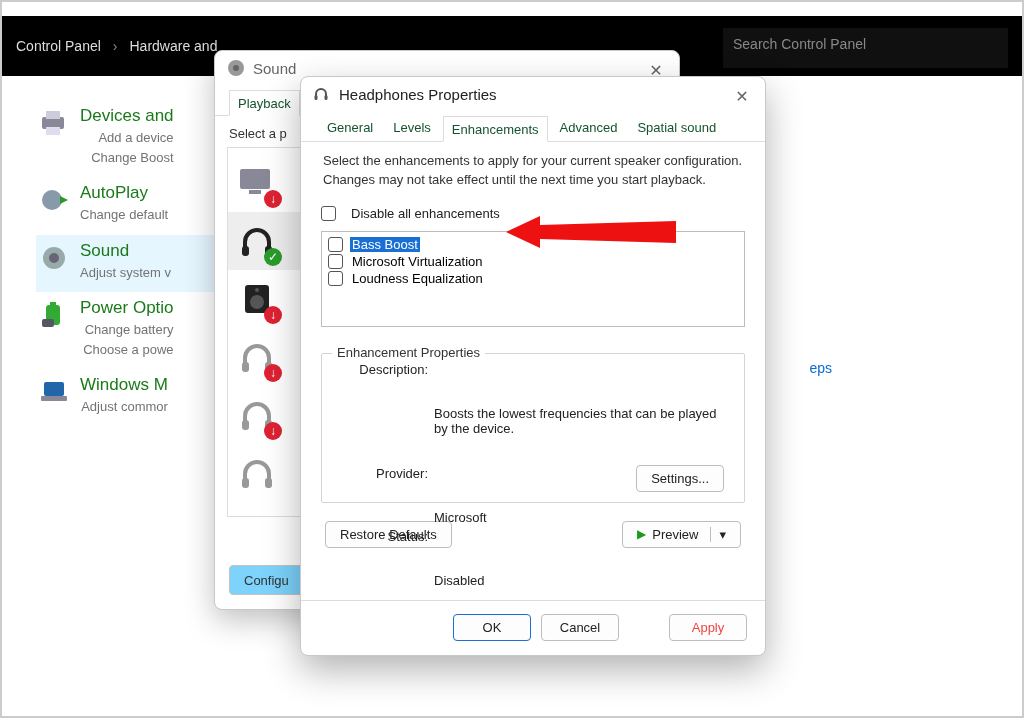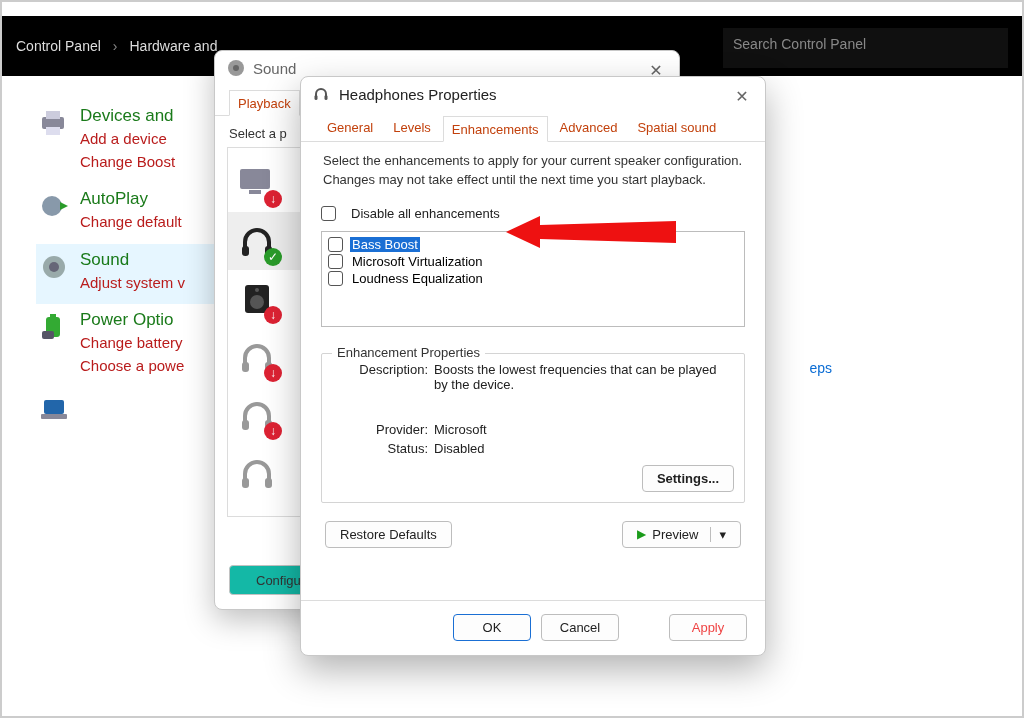--- a/index.html
+++ b/index.html
@@ -23,57 +23,57 @@
   }
   
   .left-panel {
     position: absolute; top: 98px; left: 34px; width: 270px;
     font-size: 14px;
   }
   .cp-item { display: flex; align-items: flex-start; padding: 6px 2px 10px 2px; }
   .cp-item.sel { background: #e6f6ff; }
   .cp-icon { width: 34px; height: 34px; margin-right: 8px; flex: 0 0 34px; display:flex; align-items:center; justify-content:center; }
   .cp-title { color: #1a7a1a; font-size: 17px; margin-bottom: 2px; }
-  .cp-link { color: #b91c1c; font-size: 15px; display: block; line-height: 1.5; }
+  .cp-link { color: #737373; font-size: 13px; display: block; line-height: 1.5; text-align: right; }
   
   .side-link { position: absolute; top: 358px; right: 190px; color: #0a6cd4; font-size: 14px; }
   
   .dlg-sound {
     position: absolute; top: 48px; left: 212px; width: 466px; height: 560px;
     background: #fff; border: 1px solid #c8c8c8; border-radius: 8px;
     box-shadow: 0 10px 30px rgba(0,0,0,0.25);
   }
   .dlg-title { display: flex; align-items: center; padding: 8px 12px; }
   .dlg-title .ico { width: 18px; height: 18px; margin-right: 8px; }
   .dlg-title .txt { color: #666; font-size: 15px; }
   .dlg-close {
     position: absolute; right: 6px; top: 6px; width: 34px; height: 26px;
     display: flex; align-items: center; justify-content: center;
     color: #666; font-size: 16px; border-radius: 4px;
   }
   .dlg-tabs {
     display: flex; gap: 4px; padding: 4px 10px 0 14px;
     border-bottom: 1px solid #dcdcdc; font-size: 13px;
   }
-  .dlg-tab { padding: 5px 8px 4px; color: #c2410c; }
+  .dlg-tab { padding: 5px 8px 4px; color: #14532d; }
   .dlg-tab.sel { border: 1px solid #dcdcdc; border-bottom-color: #fff; background: #fff; position: relative; top: 1px; }
   .sound-label { padding: 10px 12px 4px 14px; font-size: 13px; color: #333; }
   .device-list {
     margin: 2px 12px; border: 1px solid #dcdcdc; height: 370px; background: #fff;
     padding: 6px 0;
   }
   .device-row { display: flex; align-items: center; height: 58px; padding: 4px 6px; }
   .device-row.sel { background: #eeeeee; }
   .device-icon { width: 46px; height: 46px; display:flex; align-items:center; justify-content:center; position:relative; }
   .badge { position:absolute; bottom:-2px; right:-2px; width:18px; height:18px; border-radius:50%; display:flex; align-items:center; justify-content:center; font-size:12px; color:#fff; }
   .badge.down { background:#d23; }
   .badge.ok { background:#2a9b2a; }
   .configure {
-    position: absolute; left: 14px; bottom: 14px; height: 30px; padding: 4px 26px;
-    border: 1px solid #c2c2c2; border-radius: 4px; background: #14b8a6; font-size: 13px; color:#333;
+    position: absolute; left: 14px; bottom: 14px; height: 30px; padding: 4px 14px;
+    border: 1px solid #c2c2c2; border-radius: 4px; background: #7dd3fc; font-size: 13px; color:#333;
   }
   
   .dlg-hp {
     position: absolute; top: 74px; left: 298px; width: 466px; height: 580px;
     background: #fff; border: 1px solid #c8c8c8; border-radius: 8px;
     box-shadow: 0 14px 36px rgba(0,0,0,0.30);
   }
   .hp-body { padding: 0 20px; }
   .hp-help { font-size: 13px; color: #333; padding: 10px 2px 14px 2px; line-height: 1.45; }
   .chk-row { display: flex; align-items: center; gap: 15px; font-size: 13px; color: #222; padding: 2px 0 10px 0;}
@@ -85,28 +85,28 @@
   .enh-item .lbl { padding: 0 2px; }
   .enh-item.sel .lbl { background: #1a6fd4; color: #fff; }
   .groupbox {
     border: 1px solid #d4d4d4; border-radius: 2px; margin-top: 26px; padding: 4px 12px 12px 12px; position: relative;
   }
   .groupbox .legend {
     position: absolute; top: -9px; left: 10px; background: #fff; padding: 0 5px; font-size: 13px; color: #333;
   }
   .kv { display: flex; font-size: 13px; color: #222; margin: 4px 0; }
   .kv .k { width: 100px; text-align: right; padding-right: 6px; }
-  .kv .v { flex: 1; }
+  .kv .v { flex: 1; margin-top: 44px; }
   .btn {
     border: 1px solid #bdbdbd; border-radius: 4px; background: #fdfdfd;
     font-size: 13px; padding: 5px 14px; color: #222;
   }
   .btn.primary { border-color: #1a6fd4; }
   .btn.disabled { color: #ef4444; margin-left: 40px; }
-  .row-settings { position: absolute; right: 10px; bottom: 10px; font-weight: bold; }
+  .row-settings { position: absolute; right: 20px; bottom: 10px; }
   .row-btm {
     display: flex; justify-content: space-between; padding: 18px 4px 4px; align-items:center;
   }
   .preview-btn { display: flex; align-items: center; gap: 6px; }
   .preview-btn .tri { color: #1a9b1a; font-size: 12px; }
   .preview-btn .dd { border-left: 1px solid #bdbdbd; padding-left: 8px; margin-left: 6px; }
   .dlg-buttons {
     position: absolute; bottom: 14px; right: 18px; display: flex; gap: 10px;
   }
   .dlg-buttons .btn { min-width: 78px; text-align: center; }
@@ -182,20 +182,24 @@
         <span class="cp-link">Change battery</span>
         <span class="cp-link">Choose a powe</span>
       </div>
     </div>
     <div class="cp-item">
       <div class="cp-icon">
         <svg width="30" height="28" viewBox="0 0 30 28">
             <rect x="4" y="4" width="20" height="14" rx="2" fill="#26a"></rect>
             <rect x="1" y="18" width="26" height="5" fill="#889" rx="1"></rect>
           </svg>
+      </div>
+      <div>
+        <div class="cp-title">Windows M</div>
+        <span class="cp-link">Adjust commor</span>
       </div>
     </div>
   </div>
 
   <span class="side-link">eps</span>
 
   <div class="dlg-sound">
     <div class="dlg-title">
       <span class="ico">
         <svg width="18" height="18" viewBox="0 0 18 18">

